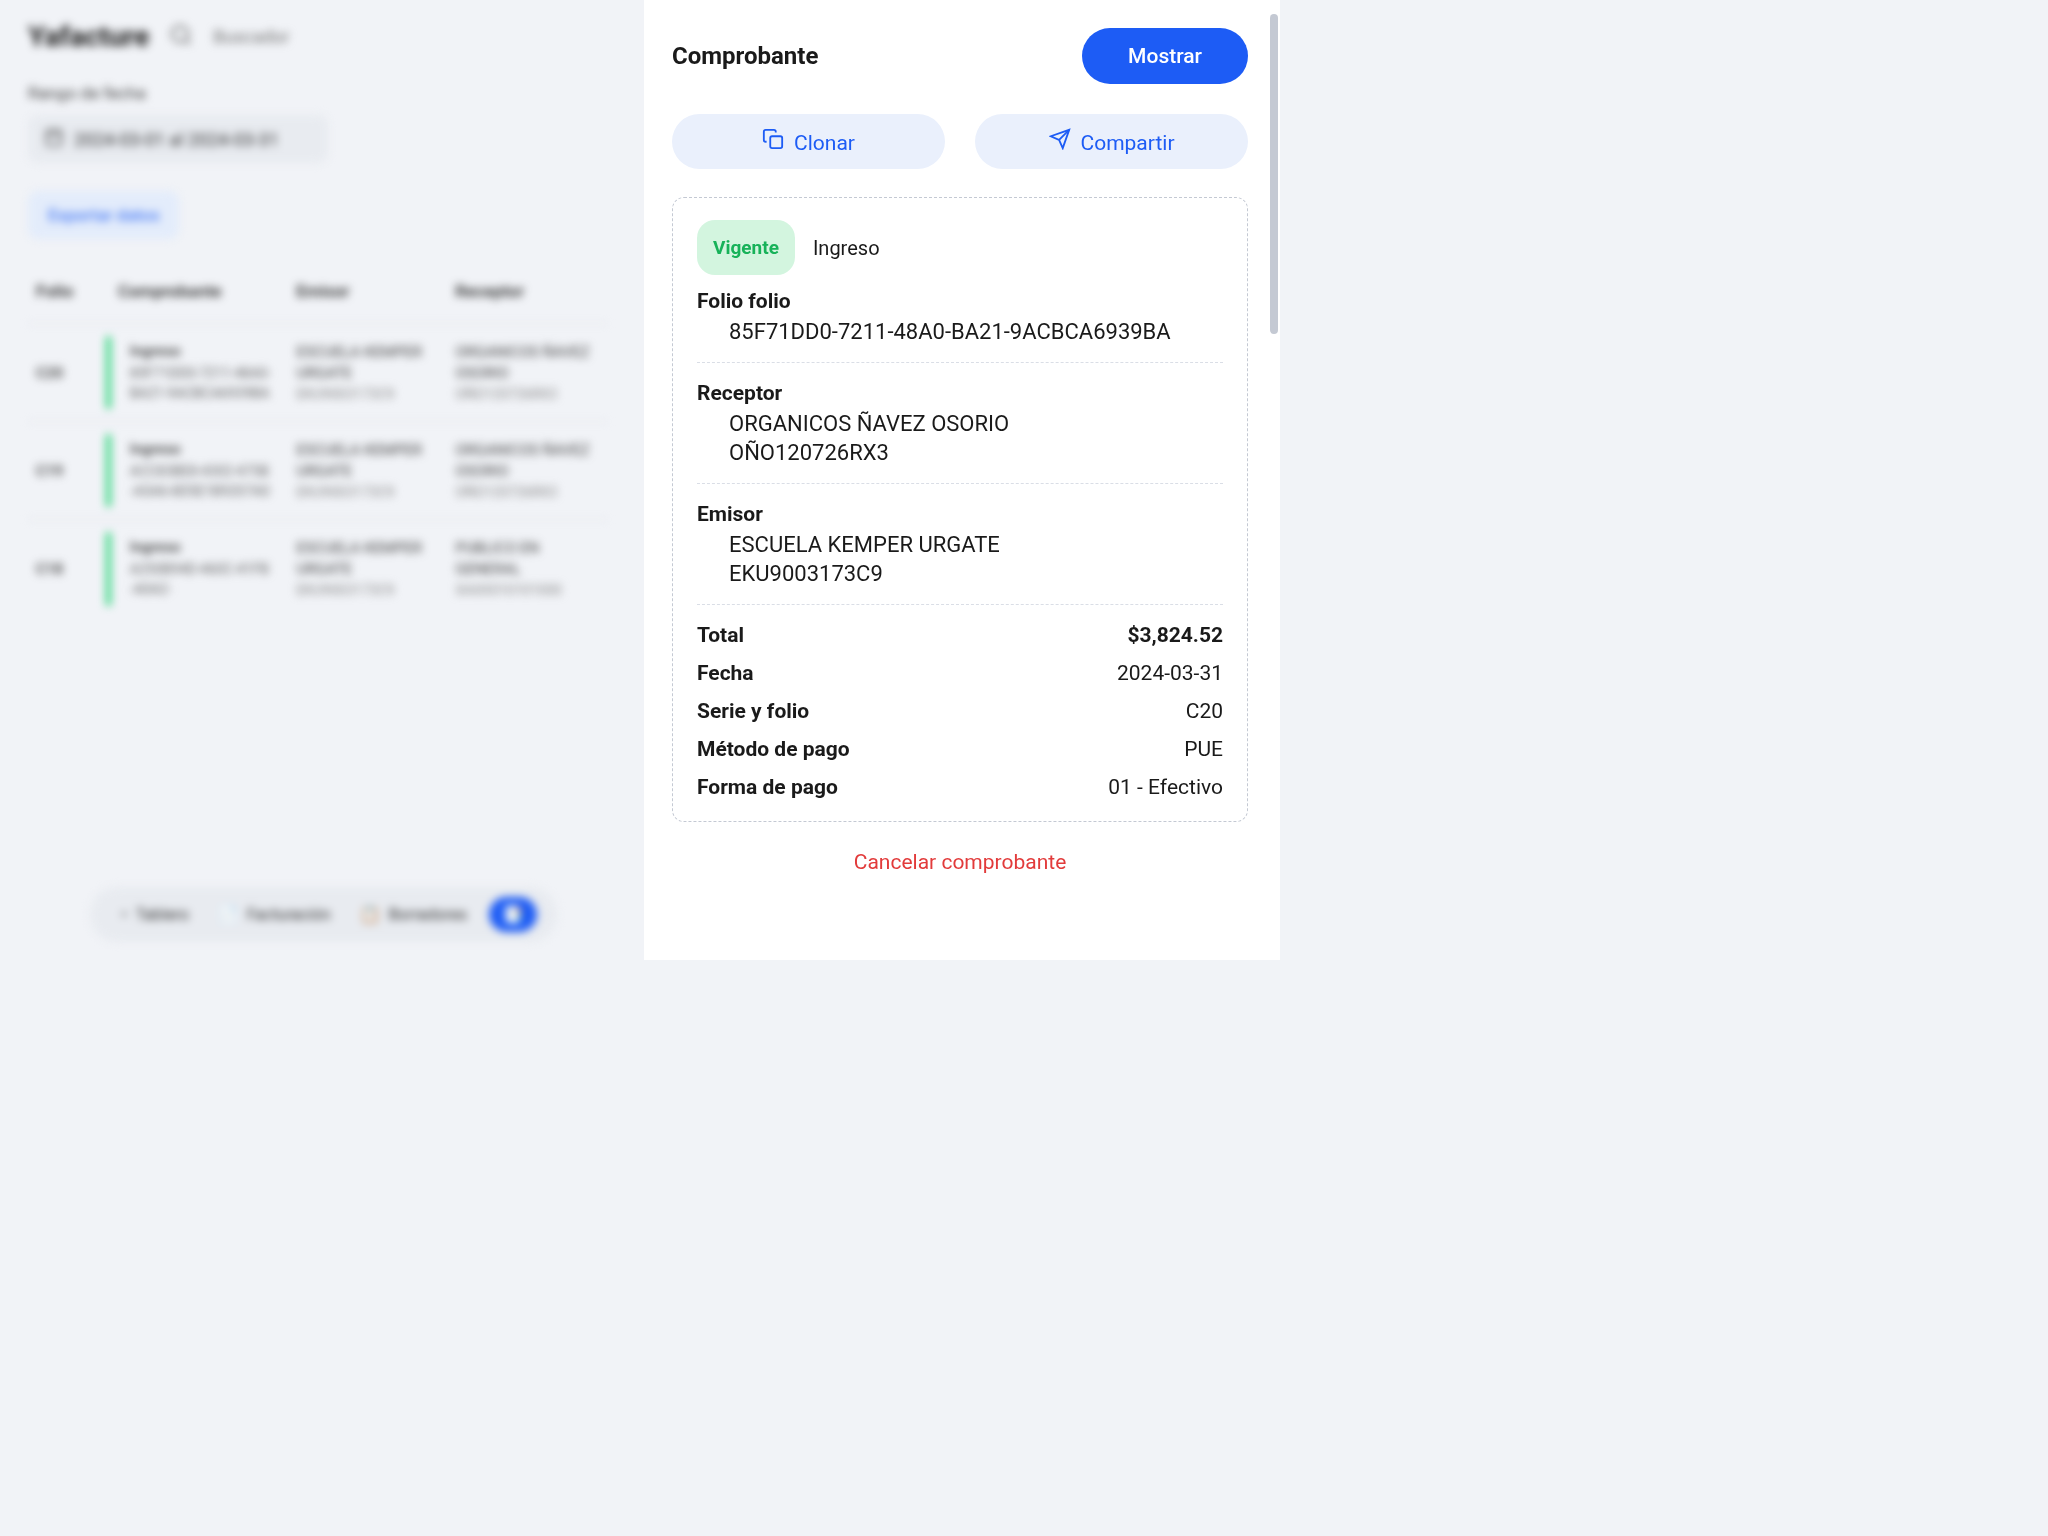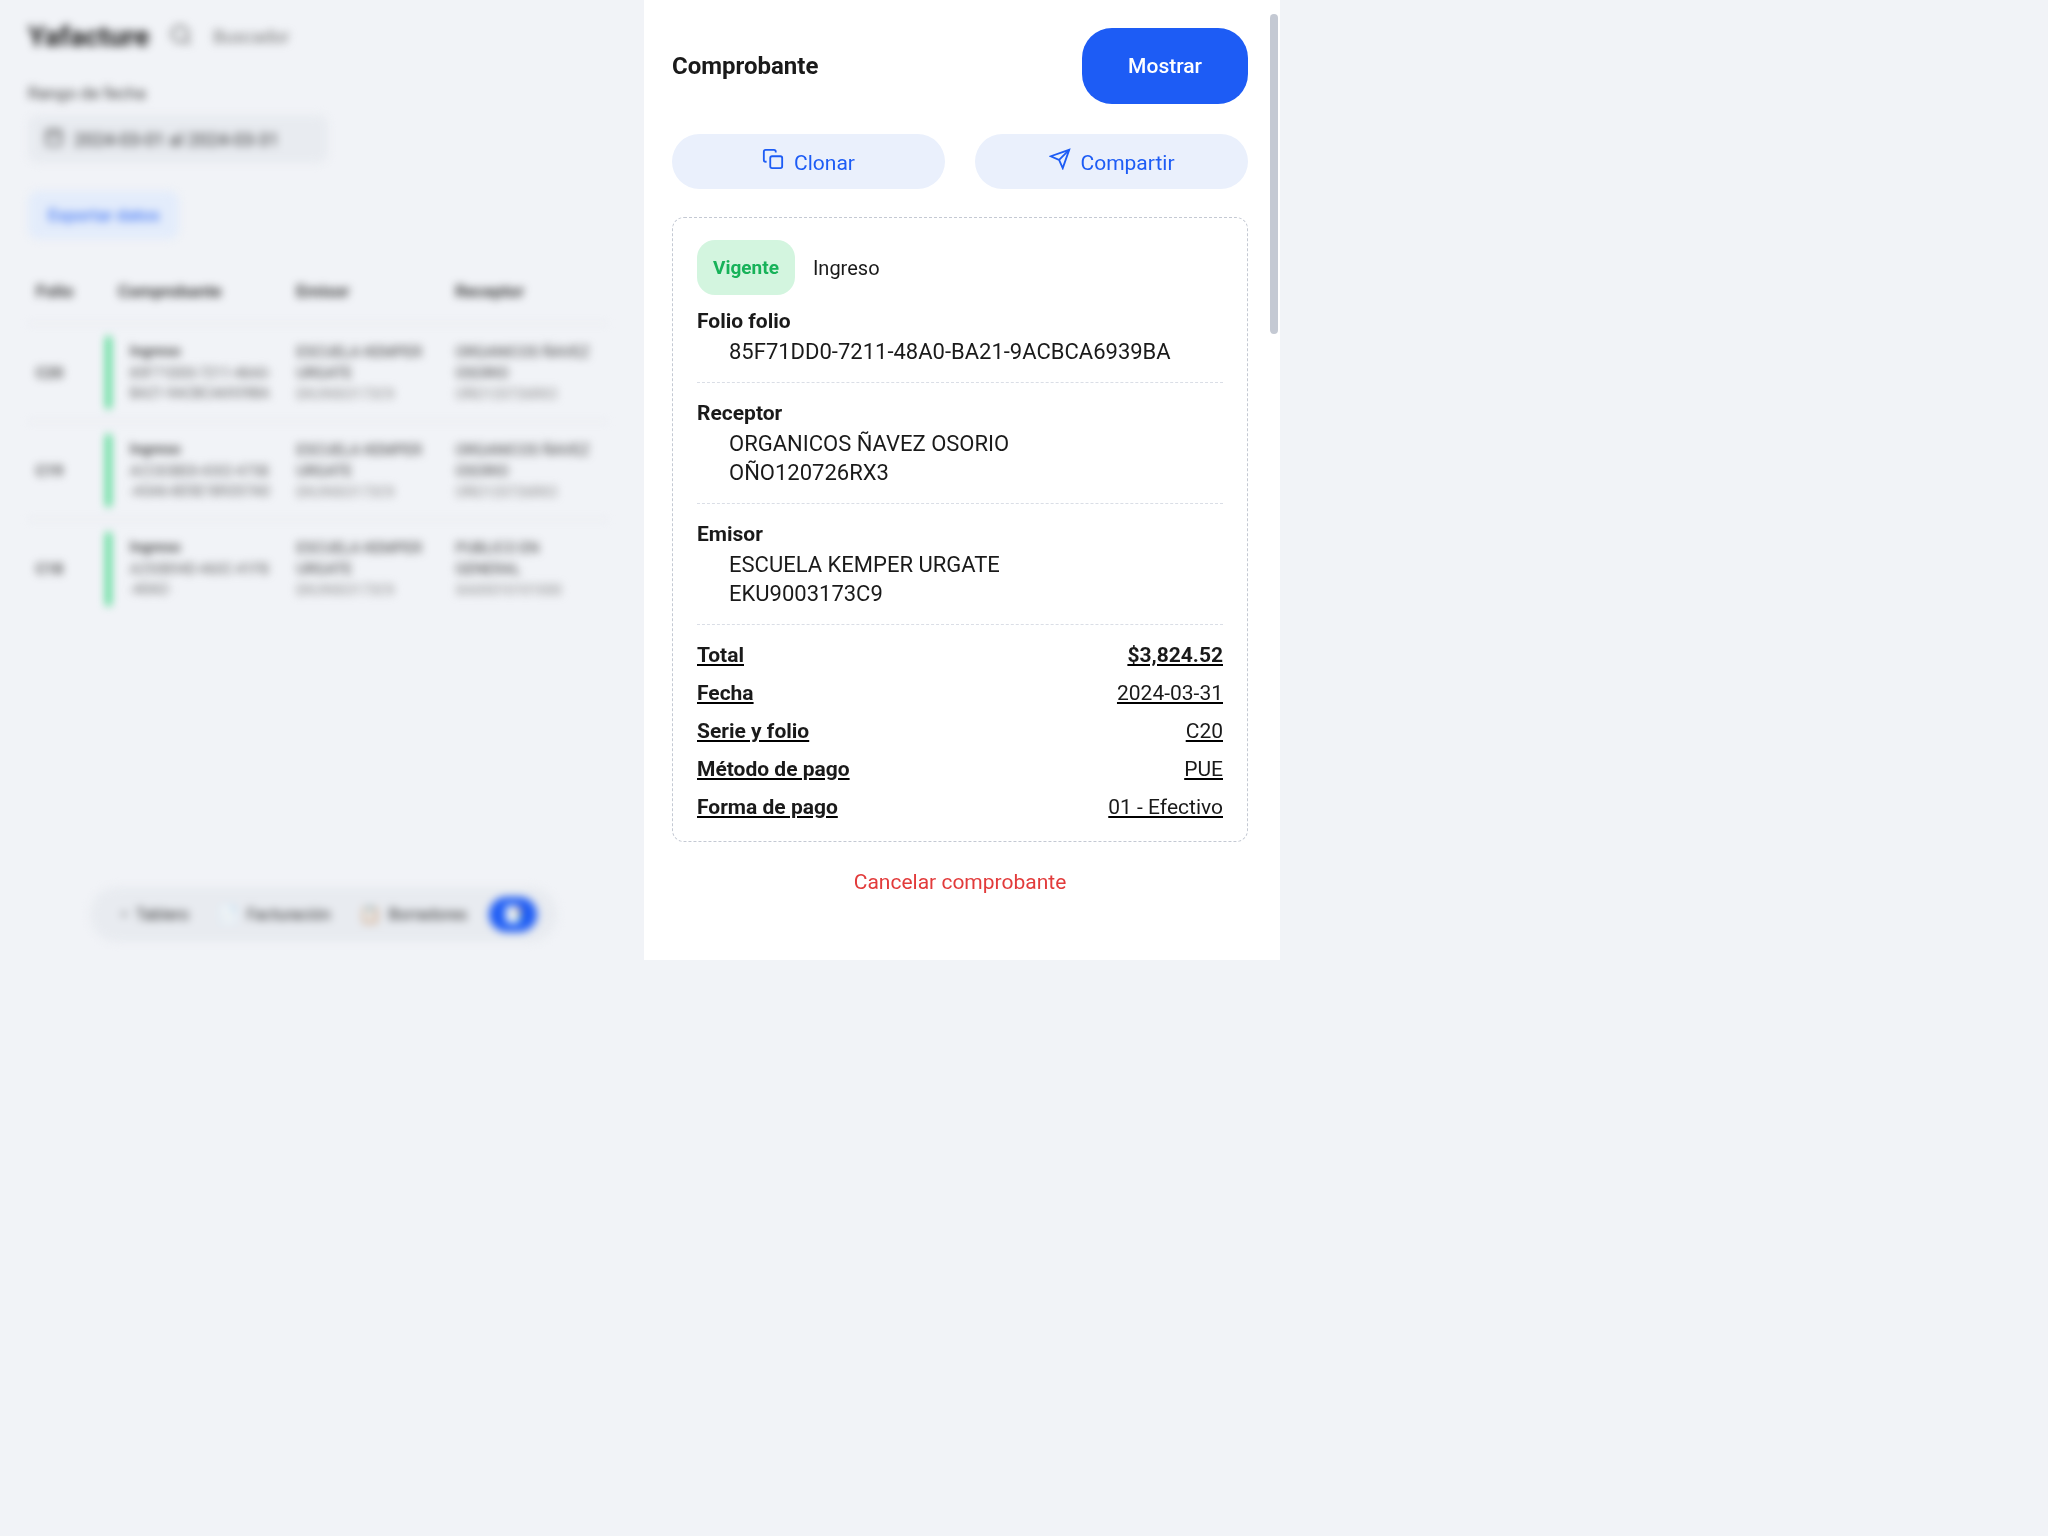--- a/index.html
+++ b/index.html
@@ -186,21 +186,21 @@
       font-size: 24px;
       font-weight: 700;
       color: #1a1a1a;
     }
 
     .show-button {
       background: #1d5cf5;
       color: #fff;
       border: none;
       border-radius: 30px;
-      padding: 26px 46px;
+      padding: 16px 46px;
       font-size: 21px;
       font-weight: 500;
       cursor: pointer;
     }
 
     .action-buttons {
       display: flex;
       gap: 30px;
       margin-bottom: 28px;
     }
@@ -271,21 +271,20 @@
       border: none;
       border-top: 1.5px dashed #dadee6;
       margin: 18px 0;
     }
 
     .kv-row {
       display: flex;
       justify-content: space-between;
       align-items: flex-end;
       margin-bottom: 14px;
-      text-decoration: underline;
     }
 
     .kv-row:last-child {
       margin-bottom: 0;
     }
 
     .kv-label {
       font-size: 21px;
       font-weight: 700;
       color: #1a1a1a;

